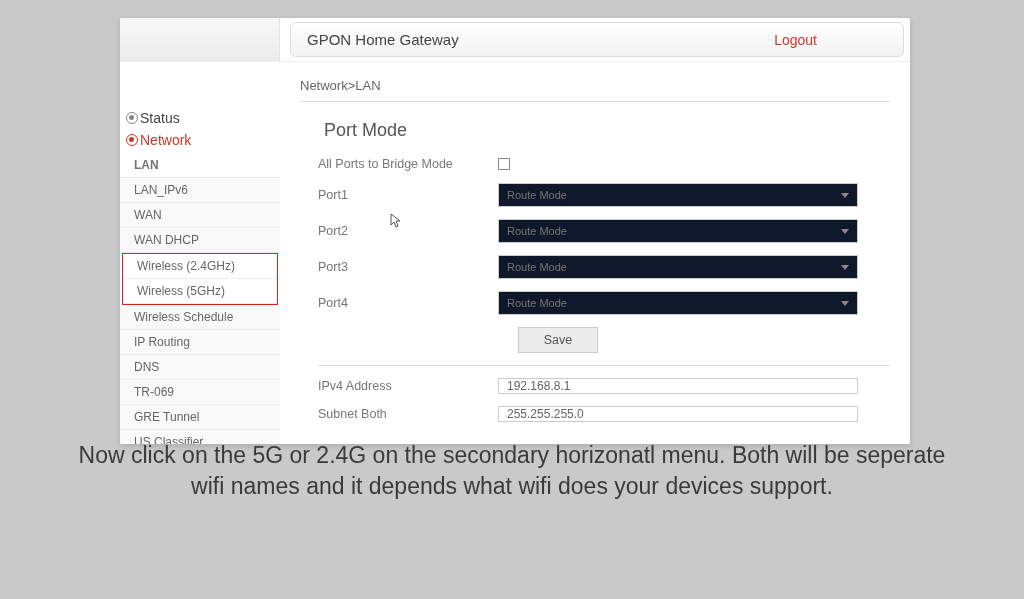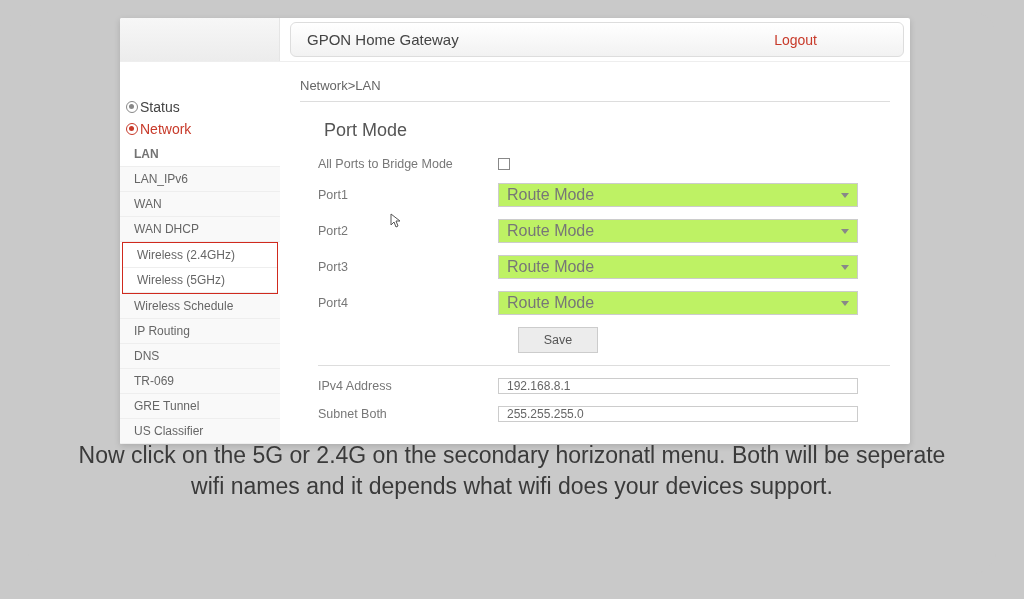--- a/index.html
+++ b/index.html
@@ -59,21 +59,21 @@
     color: #c83a2a;
     font-size: 14px;
     margin-right: 70px;
   }
   .body-area {
     display: flex;
     height: calc(100% - 44px);
   }
   .sidebar {
     width: 160px;
-    padding-top: 34px;
+    padding-top: 45px;
     background: #fff;
     font-size: 12.5px;
   }
   .sb-top {
     padding: 3px 4px 3px 6px;
     display: flex;
     align-items: center;
     gap: 2px;
     color: #444;
     font-size: 14px;
@@ -145,25 +145,25 @@
   .checkbox {
     width: 12px; height: 12px;
     border: 1px solid #888;
     background: #fff;
   }
   .select-box {
     flex: 1;
     max-width: 360px;
     height: 24px;
     border: 1px solid #ccc;
-    background: #bef264;
+    background: #0f172a;
     display: flex;
     align-items: center;
     padding: 0 8px;
-    font-size: 16px;
+    font-size: 11px;
     color: #777;
     position: relative;
   }
   .select-box::after {
     content: '';
     position: absolute;
     right: 8px; top: 9px;
     border-left: 4px solid transparent;
     border-right: 4px solid transparent;
     border-top: 5px solid #888;

